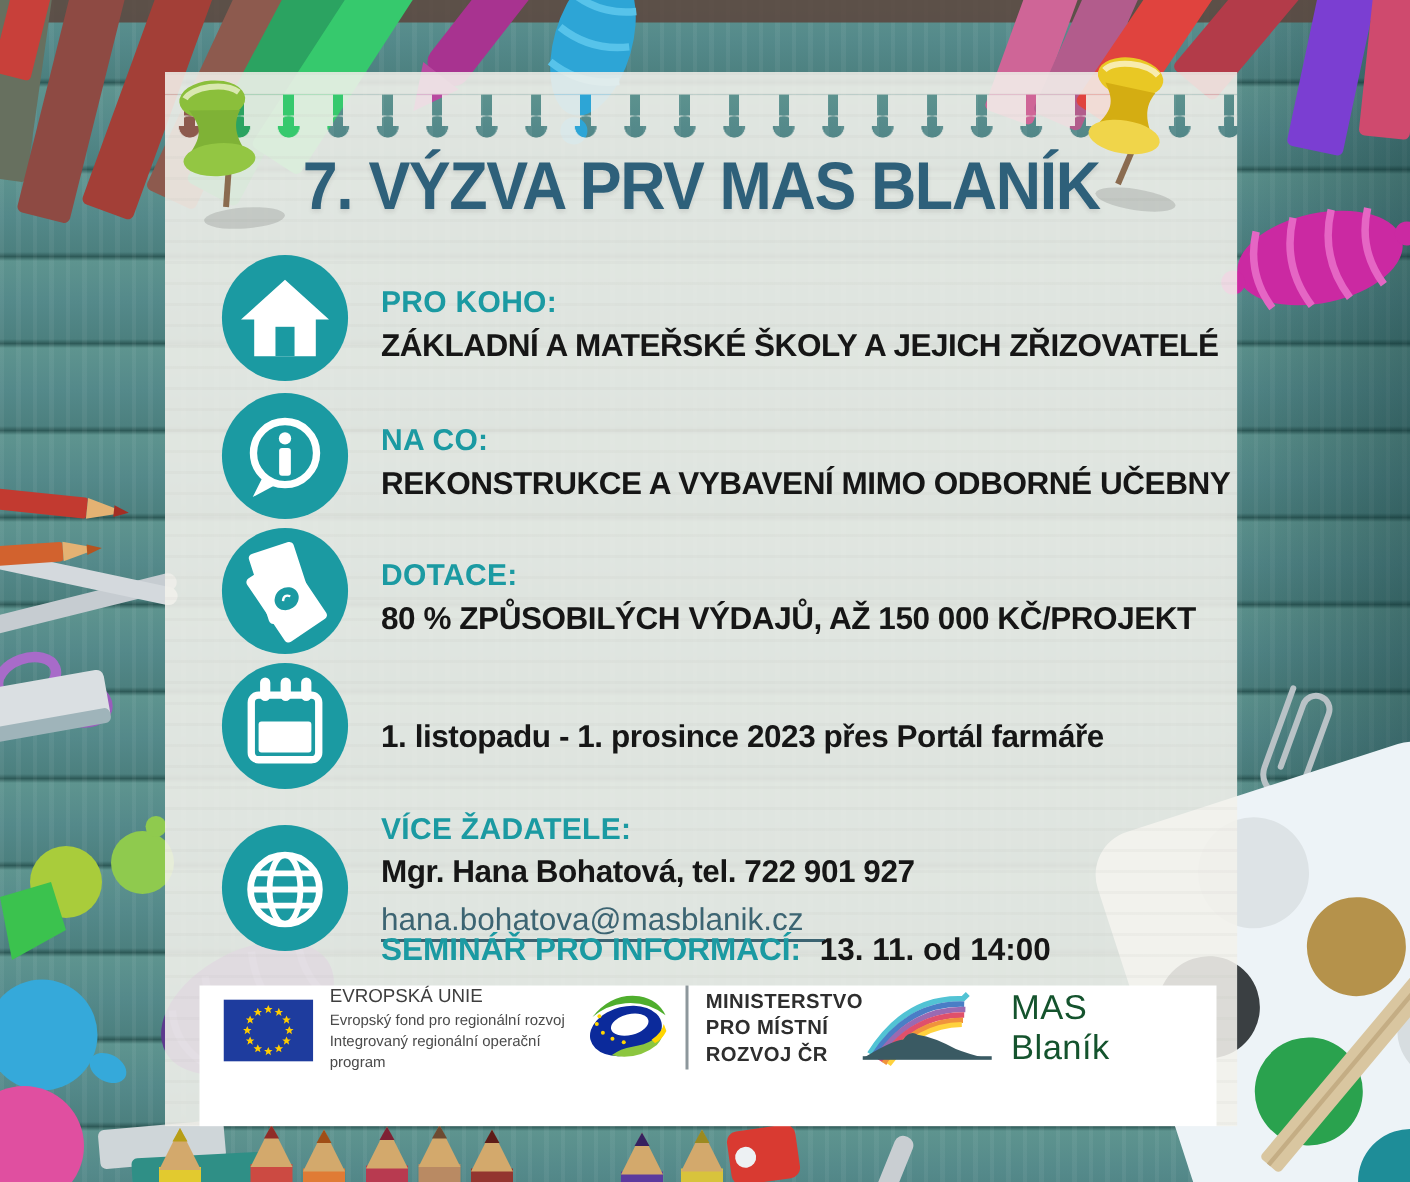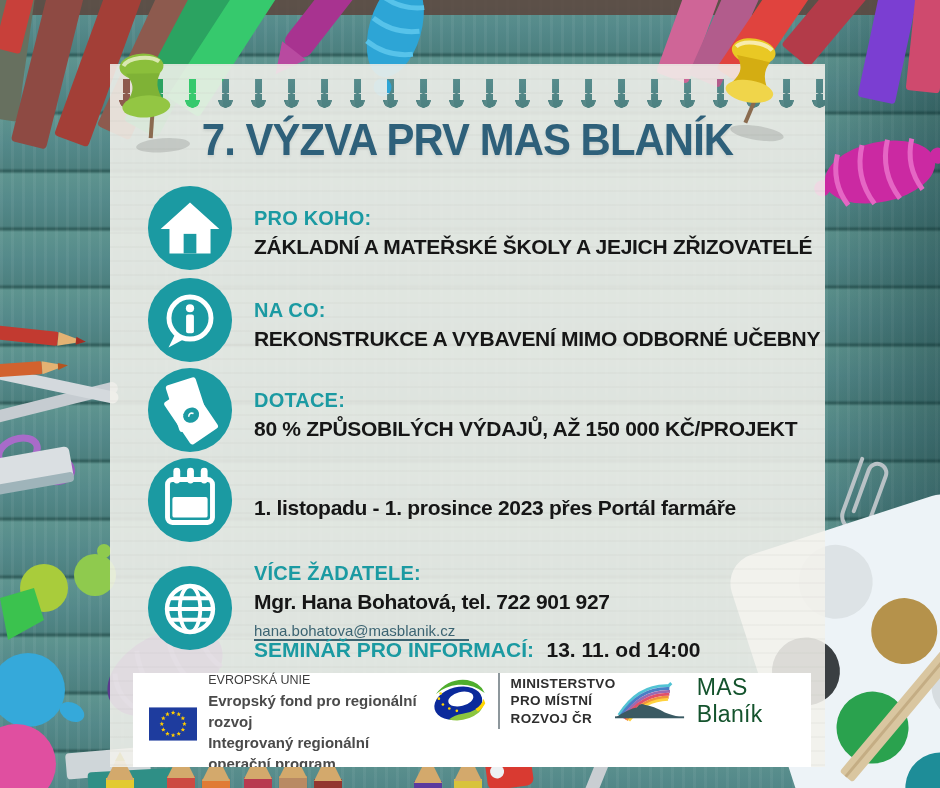--- a/index.html
+++ b/index.html
@@ -6,21 +6,21 @@
   .stage{
     position:relative;width:940px;height:788px;overflow:hidden;
     font-family:"Liberation Sans",sans-serif;
     background:
       linear-gradient(90deg, rgba(0,0,0,0) 86%, rgba(8,40,44,.35)),
       repeating-linear-gradient(90deg, rgba(255,255,255,.05) 0 3px, rgba(0,0,0,0) 3px 11px),
       repeating-linear-gradient(180deg, #5e948f 0px, #54898a 28px, #4c807f 52px, #2e5a58 55px, #5e948f 58px);
   }
   .decor{position:absolute;left:0;top:0;z-index:1;}
   .paper{
-    position:absolute;left:110px;top:64px;width:715px;height:703px;z-index:2;overflow:hidden;
+    position:absolute;left:110px;top:48px;width:715px;height:703px;z-index:2;overflow:hidden;
     background:
       repeating-linear-gradient(180deg, rgba(185,185,178,.10) 0 2px, rgba(0,0,0,0) 2px 14px),
       rgba(242,241,236,.88);
     -webkit-mask:
       linear-gradient(#000 0 0) 0 0/100% 15px no-repeat,
       repeating-linear-gradient(90deg,#000 0 13px,rgba(0,0,0,0) 13px 20px,#000 20px 33px) 0 15px/100% 21px no-repeat,
       radial-gradient(circle at 16.5px 7.5px, rgba(0,0,0,0) 7px, #000 7.4px) 0 29px/33px 15px repeat-x,
       linear-gradient(#000 0 0) 0 44px/100% 10000px no-repeat;
     mask:
       linear-gradient(#000 0 0) 0 0/100% 15px no-repeat,
@@ -33,34 +33,34 @@
     font-size:45px;font-weight:bold;color:#2e607a;letter-spacing:-1px;white-space:nowrap;
     transform:scaleX(.93);text-shadow:0 2px 3px rgba(40,40,40,.10);
   }
   .row{position:absolute;left:36px;display:flex;gap:20px;align-items:center;}
   .r1{top:120px}.r2{top:212px}.r3{top:302px}.r4{top:392px}.r5{top:476px}
   .icon{width:88px;height:88px;flex:none;}
   .r5 .icon{margin-top:24px;}
   .txt{margin-top:10px;}
   .lbl{font-size:20px;font-weight:bold;color:#1b9aa2;letter-spacing:.2px;white-space:nowrap;}
   .val{font-size:21px;font-weight:bold;color:#161616;margin-top:5px;letter-spacing:-.3px;white-space:nowrap;}
-  .email{display:inline-block;margin-top:8px;font-size:15px;font-weight:normal;color:#3c6472;
+  .email{display:inline-block;margin-top:8px;font-size:21px;font-weight:normal;color:#3c6472;
     text-decoration:none;border-bottom:2px solid #3c6472;padding-right:14px;white-space:nowrap;}
   .seminar{position:absolute;left:144px;top:574px;white-space:nowrap;}
   .seminar .s-lbl{font-size:21px;font-weight:bold;color:#1b9aa2;}
   .seminar .s-val{font-size:21px;font-weight:bold;color:#161616;margin-left:8px;}
   .logobar{
     position:absolute;left:23px;top:609px;width:678px;height:97px;background:#fff;
     display:flex;align-items:flex-start;justify-content:space-between;
     padding:0 22px 0 16px;box-sizing:border-box;
   }
   .logo-group{display:flex;align-items:center;gap:11px;}
   .eu-lines{color:#3e3e3e;}
   .eu-l1{font-size:12.5px;margin-bottom:3px;}
-  .eu-l2,.eu-l3{font-size:15px;color:#4a4a4a;line-height:1.4;font-weight:bold;}
+  .eu-l2,.eu-l3{font-size:10px;color:#4a4a4a;line-height:1.4;}
   .min-divider{width:2px;height:56px;background:#8d979c;}
   .min-lines{font-size:13.5px;font-weight:bold;color:#2e2e2e;line-height:1.3;letter-spacing:.3px;}
   .mas-label{font-size:23px;color:#14532d;letter-spacing:.3px;}
   .pin{position:absolute;z-index:3;}
   .pin-green{left:110px;top:50px;transform:rotate(-4deg);}
   .pin-yellow{left:712px;top:36px;transform:rotate(9deg);}
 </style>
 </head>
 <body>
 

